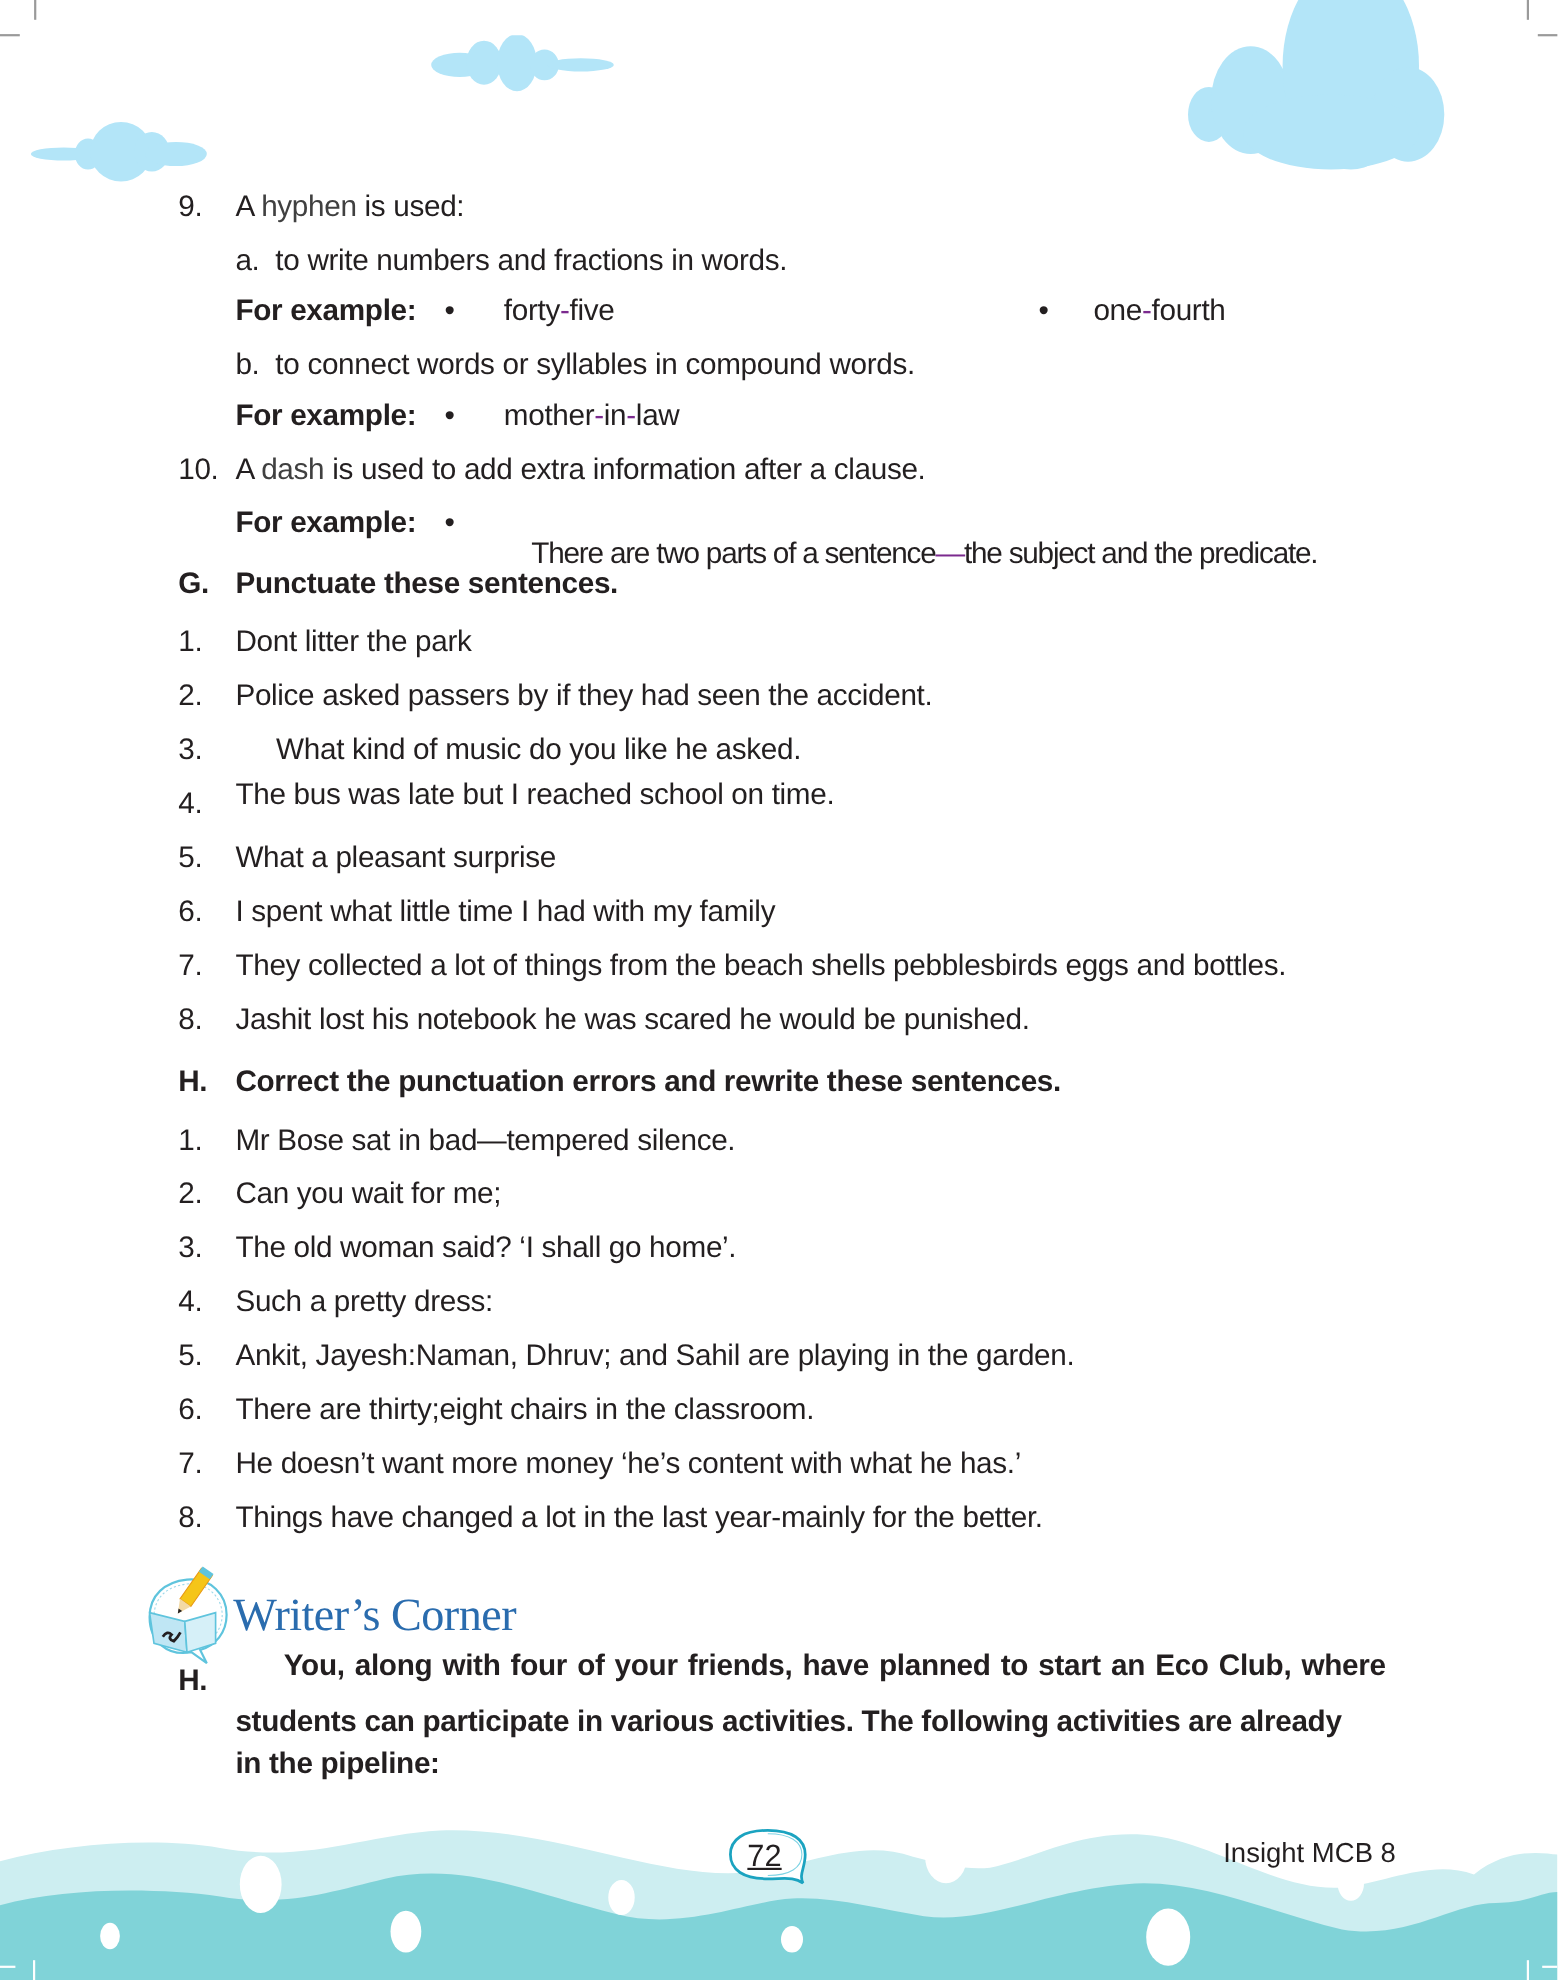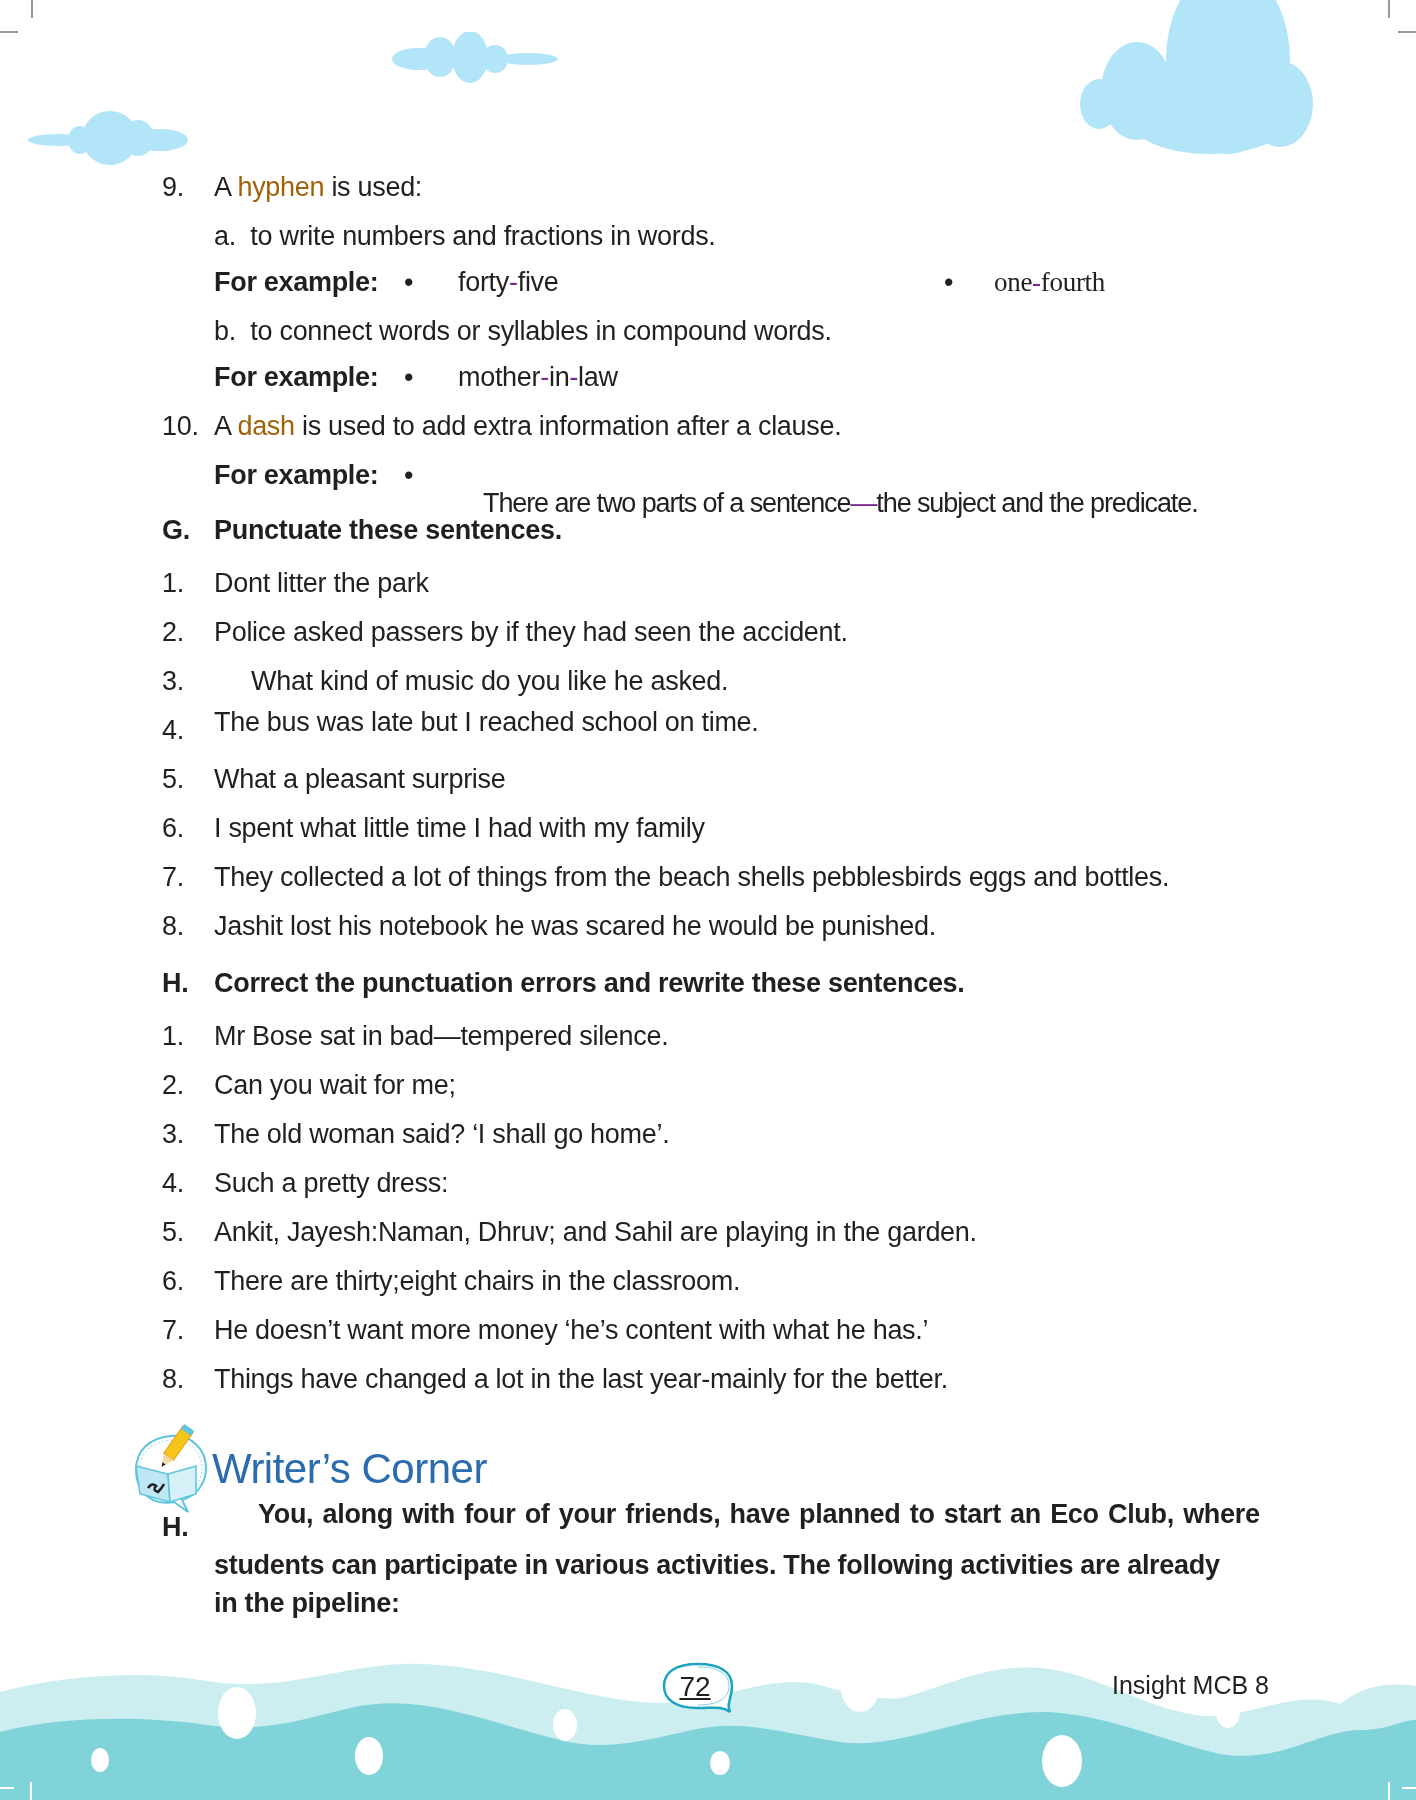--- a/index.html
+++ b/index.html
@@ -7,24 +7,24 @@
     body { position: relative; font-family: "Liberation Sans", "DejaVu Sans", sans-serif; color: #231f20; }
 
     .crop { position: absolute; background: #9a9a9a; }
 
     .cloud { position: absolute; }
 
     .content { position: absolute; left: 0; top: 0; width: 1416px; }
 
     .line { position: absolute; font-size: 27px; line-height: 32px; white-space: nowrap; letter-spacing: -0.3px; }
     .bold { font-weight: bold; }
-    .kw { color: #a16207; }
+    .kw { color: #404040; }
     .pm { color: #7b2a8e; }
 
-    .wc-title { position: absolute; left: 212px; top: 1447px; font-family: Liberation Sans, sans-serif; font-size: 42px; color: #2a6cae; letter-spacing: -0.5px; line-height: 44px; }
+    .wc-title { position: absolute; left: 212px; top: 1447px; font-family: Liberation Serif, serif; font-size: 42px; color: #2a6cae; letter-spacing: -0.5px; line-height: 44px; }
 
     .footer-svg { position: absolute; left: 0; top: 1640px; }
     .page-no { position: absolute; left: 660px; top: 1663px; width: 70px; height: 48px; text-align: center; font-size: 28px; line-height: 48px; color: #231f20; text-decoration: underline; }
     .book-name { position: absolute; left: 1112px; top: 1669px; font-size: 25px; line-height: 32px; color: #231f20; }
   </style>
 </head>
 <body>
 
 <div class="crop" style="left:31px;top:0;width:2px;height:18px;"></div>
 <div class="crop" style="left:0;top:31px;width:18px;height:2px;"></div>
@@ -71,21 +71,21 @@
   <div class="line" style="left:214px;top:220px;">
     <span>a.</span>&nbsp; <span>to write numbers and fractions in words.</span>
   </div>
 
   <div class="line bold" style="left:214px;top:266px;">For example:</div>
   <div class="line" style="left:404px;top:266px;">•</div>
   <div class="line" style="left:458px;top:266px;">
     <span>forty</span><span class="pm">-</span><span>five</span>
   </div>
   <div class="line" style="left:944px;top:266px;">•</div>
-  <div class="line" style="left:994px;top:266px;font-family:Liberation Serif, serif;">
+  <div class="line" style="left:994px;top:266px;">
     <span>one</span><span class="pm">-</span><span>fourth</span>
   </div>
 
   <div class="line" style="left:214px;top:315px;">
     <span>b.</span>&nbsp; <span>to connect words or syllables in compound words.</span>
   </div>
 
   <div class="line bold" style="left:214px;top:361px;">For example:</div>
   <div class="line" style="left:404px;top:361px;">•</div>
   <div class="line" style="left:458px;top:361px;">

